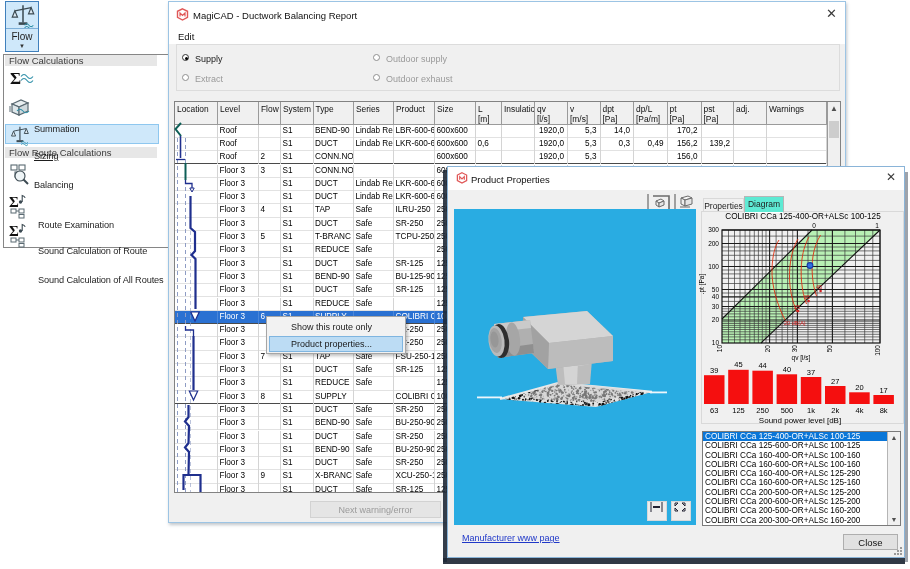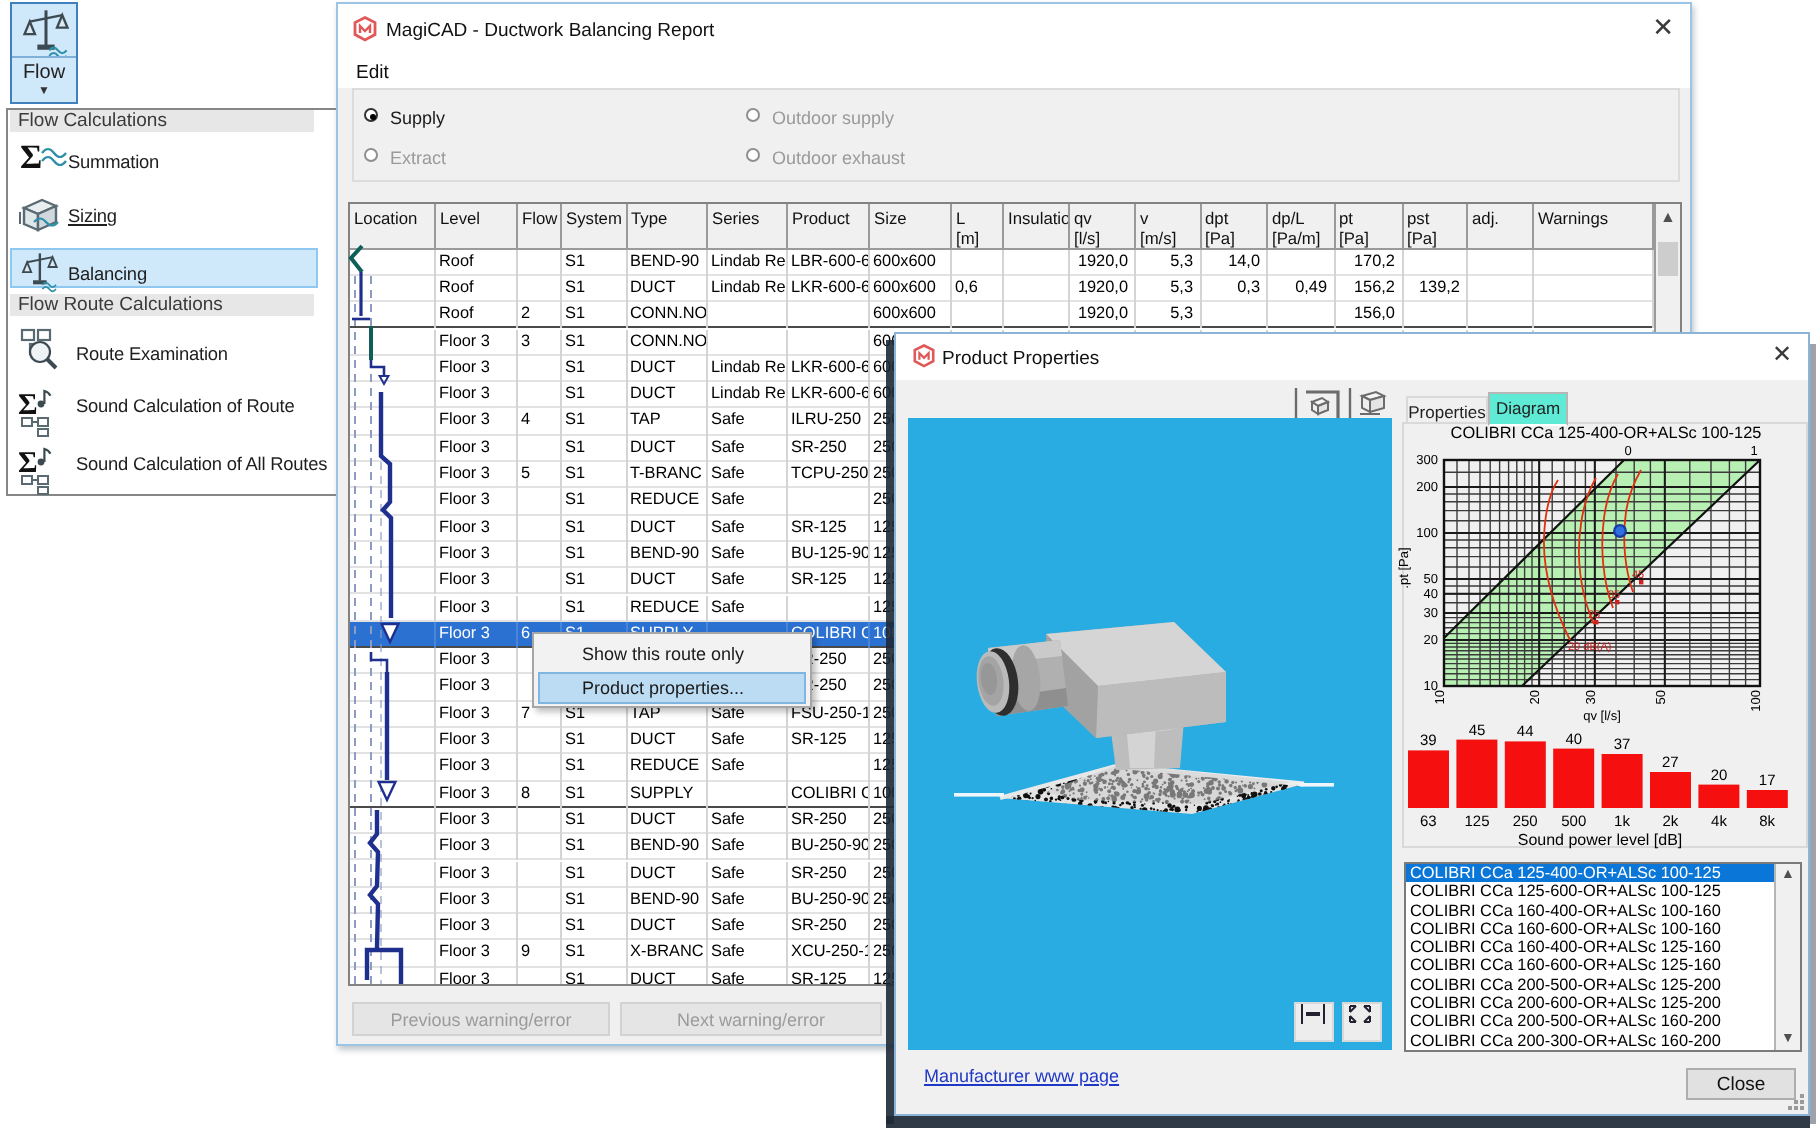--- a/index.html
+++ b/index.html
@@ -5,21 +5,21 @@
 html,body{width:910px;height:569px;overflow:hidden;background:#fff;font-family:"Liberation Sans",sans-serif;}
 .abs{position:absolute;}
 
 #flowbtn{position:absolute;left:5px;top:1px;width:34px;height:51px;background:#cfe8fa;border:1px solid #4080bc;}
 #flowbtn .lbl{position:absolute;top:29px;width:100%;text-align:center;font-size:10px;color:#222;}
 #flowbtn .arr{position:absolute;top:41px;width:100%;text-align:center;font-size:6px;color:#333;}
 #flowbtn .div{position:absolute;top:26px;left:0;width:100%;border-top:1px solid #7fb0d8;}
 
 #menu{position:absolute;left:3px;top:54px;width:190px;height:194px;background:#fff;border:1px solid #868686;}
 .mhead{position:absolute;left:1px;width:152px;height:11px;background:#e7e7e7;color:#3a3a3a;font-size:9.5px;line-height:11px;padding-left:4px;}
-.mitem{position:absolute;font-size:9.2px;color:#1e1e1e;white-space:nowrap;letter-spacing:-0.1px;}
+.mitem{position:absolute;font-size:9.2px;color:#1e1e1e;white-space:nowrap;letter-spacing:-0.1px;margin-top:48px;}
 #bal{position:absolute;left:1px;top:69px;width:154px;height:20px;background:#cfe8fa;border:1px solid #8ec7ef;}
 
 #win{position:absolute;left:168px;top:1px;width:678px;height:522px;background:#f0f0f0;border:1px solid #9cc4e4;box-shadow:1px 2px 3px rgba(120,130,140,0.45);}
 #win .tbar{position:absolute;left:0;top:0;width:100%;height:42px;background:#fff;}
 #wtitle{position:absolute;left:24px;top:8px;font-size:9.5px;color:#111;}
 #editm{position:absolute;left:9px;top:29px;font-size:9.5px;color:#111;}
 #wx{position:absolute;right:8px;top:4px;font-size:13px;color:#3a3a3a;}
 #grp{position:absolute;left:7px;top:42px;width:664px;height:47px;border:1px solid #dcdcdc;}
 .radio{position:absolute;width:7px;height:7px;border:1px solid #8f8f8f;border-radius:50%;background:#fff;}
 .radio.on{border-color:#333;}
@@ -162,21 +162,20 @@
  <div id="editm">Edit</div>
  <div id="grp"></div>
  <div class="radio on" style="left:13px;top:52px;"></div>
     <div class="rlab" style="left:26px;top:52px;">Supply</div>
  <div class="radio" style="left:13px;top:72px;"></div>
     <div class="rlab dis" style="left:26px;top:72px;">Extract</div>
  <div class="radio" style="left:204px;top:52px;"></div>
     <div class="rlab dis" style="left:217px;top:52px;">Outdoor supply</div>
  <div class="radio" style="left:204px;top:72px;"></div>
     <div class="rlab dis" style="left:217px;top:72px;">Outdoor exhaust</div>
- <div class="btn" style="left:7px;top:499px;width:129px;">Previous warning/error</div>
  <div class="btn" style="left:141px;top:499px;width:131px;">Next warning/error</div>
 </div>
 
 <div id="tbl">
  <div id="thead">
       <div class="hc loc">Location</div>
       <div class="hc lev">Level</div>
       <div class="hc node">Flow</div>
       <div class="hc sys">System</div>
       <div class="hc type">Type</div>
@@ -799,21 +798,21 @@
  <div class="vbtn" style="left:199px;top:334px;"></div>
  <div class="vbtn" style="left:223px;top:334px;"></div>
  <div id="tabP" class="tab">Properties</div>
  <div id="tabD" class="tab">Diagram</div>
  <div id="tabpage"></div>
  <div id="lst">
       <div class="li lisel">COLIBRI CCa 125-400-OR+ALSc 100-125</div>
       <div class="li">COLIBRI CCa 125-600-OR+ALSc 100-125</div>
       <div class="li">COLIBRI CCa 160-400-OR+ALSc 100-160</div>
       <div class="li">COLIBRI CCa 160-600-OR+ALSc 100-160</div>
-      <div class="li">COLIBRI CCa 160-400-OR+ALSc 125-160</div>
+      <div class="li">COLIBRI CCa 160-400-OR+ALSc 125-290</div>
       <div class="li">COLIBRI CCa 160-600-OR+ALSc 125-160</div>
       <div class="li">COLIBRI CCa 200-500-OR+ALSc 125-200</div>
       <div class="li">COLIBRI CCa 200-600-OR+ALSc 125-200</div>
       <div class="li">COLIBRI CCa 200-500-OR+ALSc 160-200</div>
       <div class="li">COLIBRI CCa 200-300-OR+ALSc 160-200</div>
       <div id="lsb">
         <div class="a" style="top:0;">▲</div>
         <div class="a" style="bottom:0;">▼</div>
       </div>
     </div>

